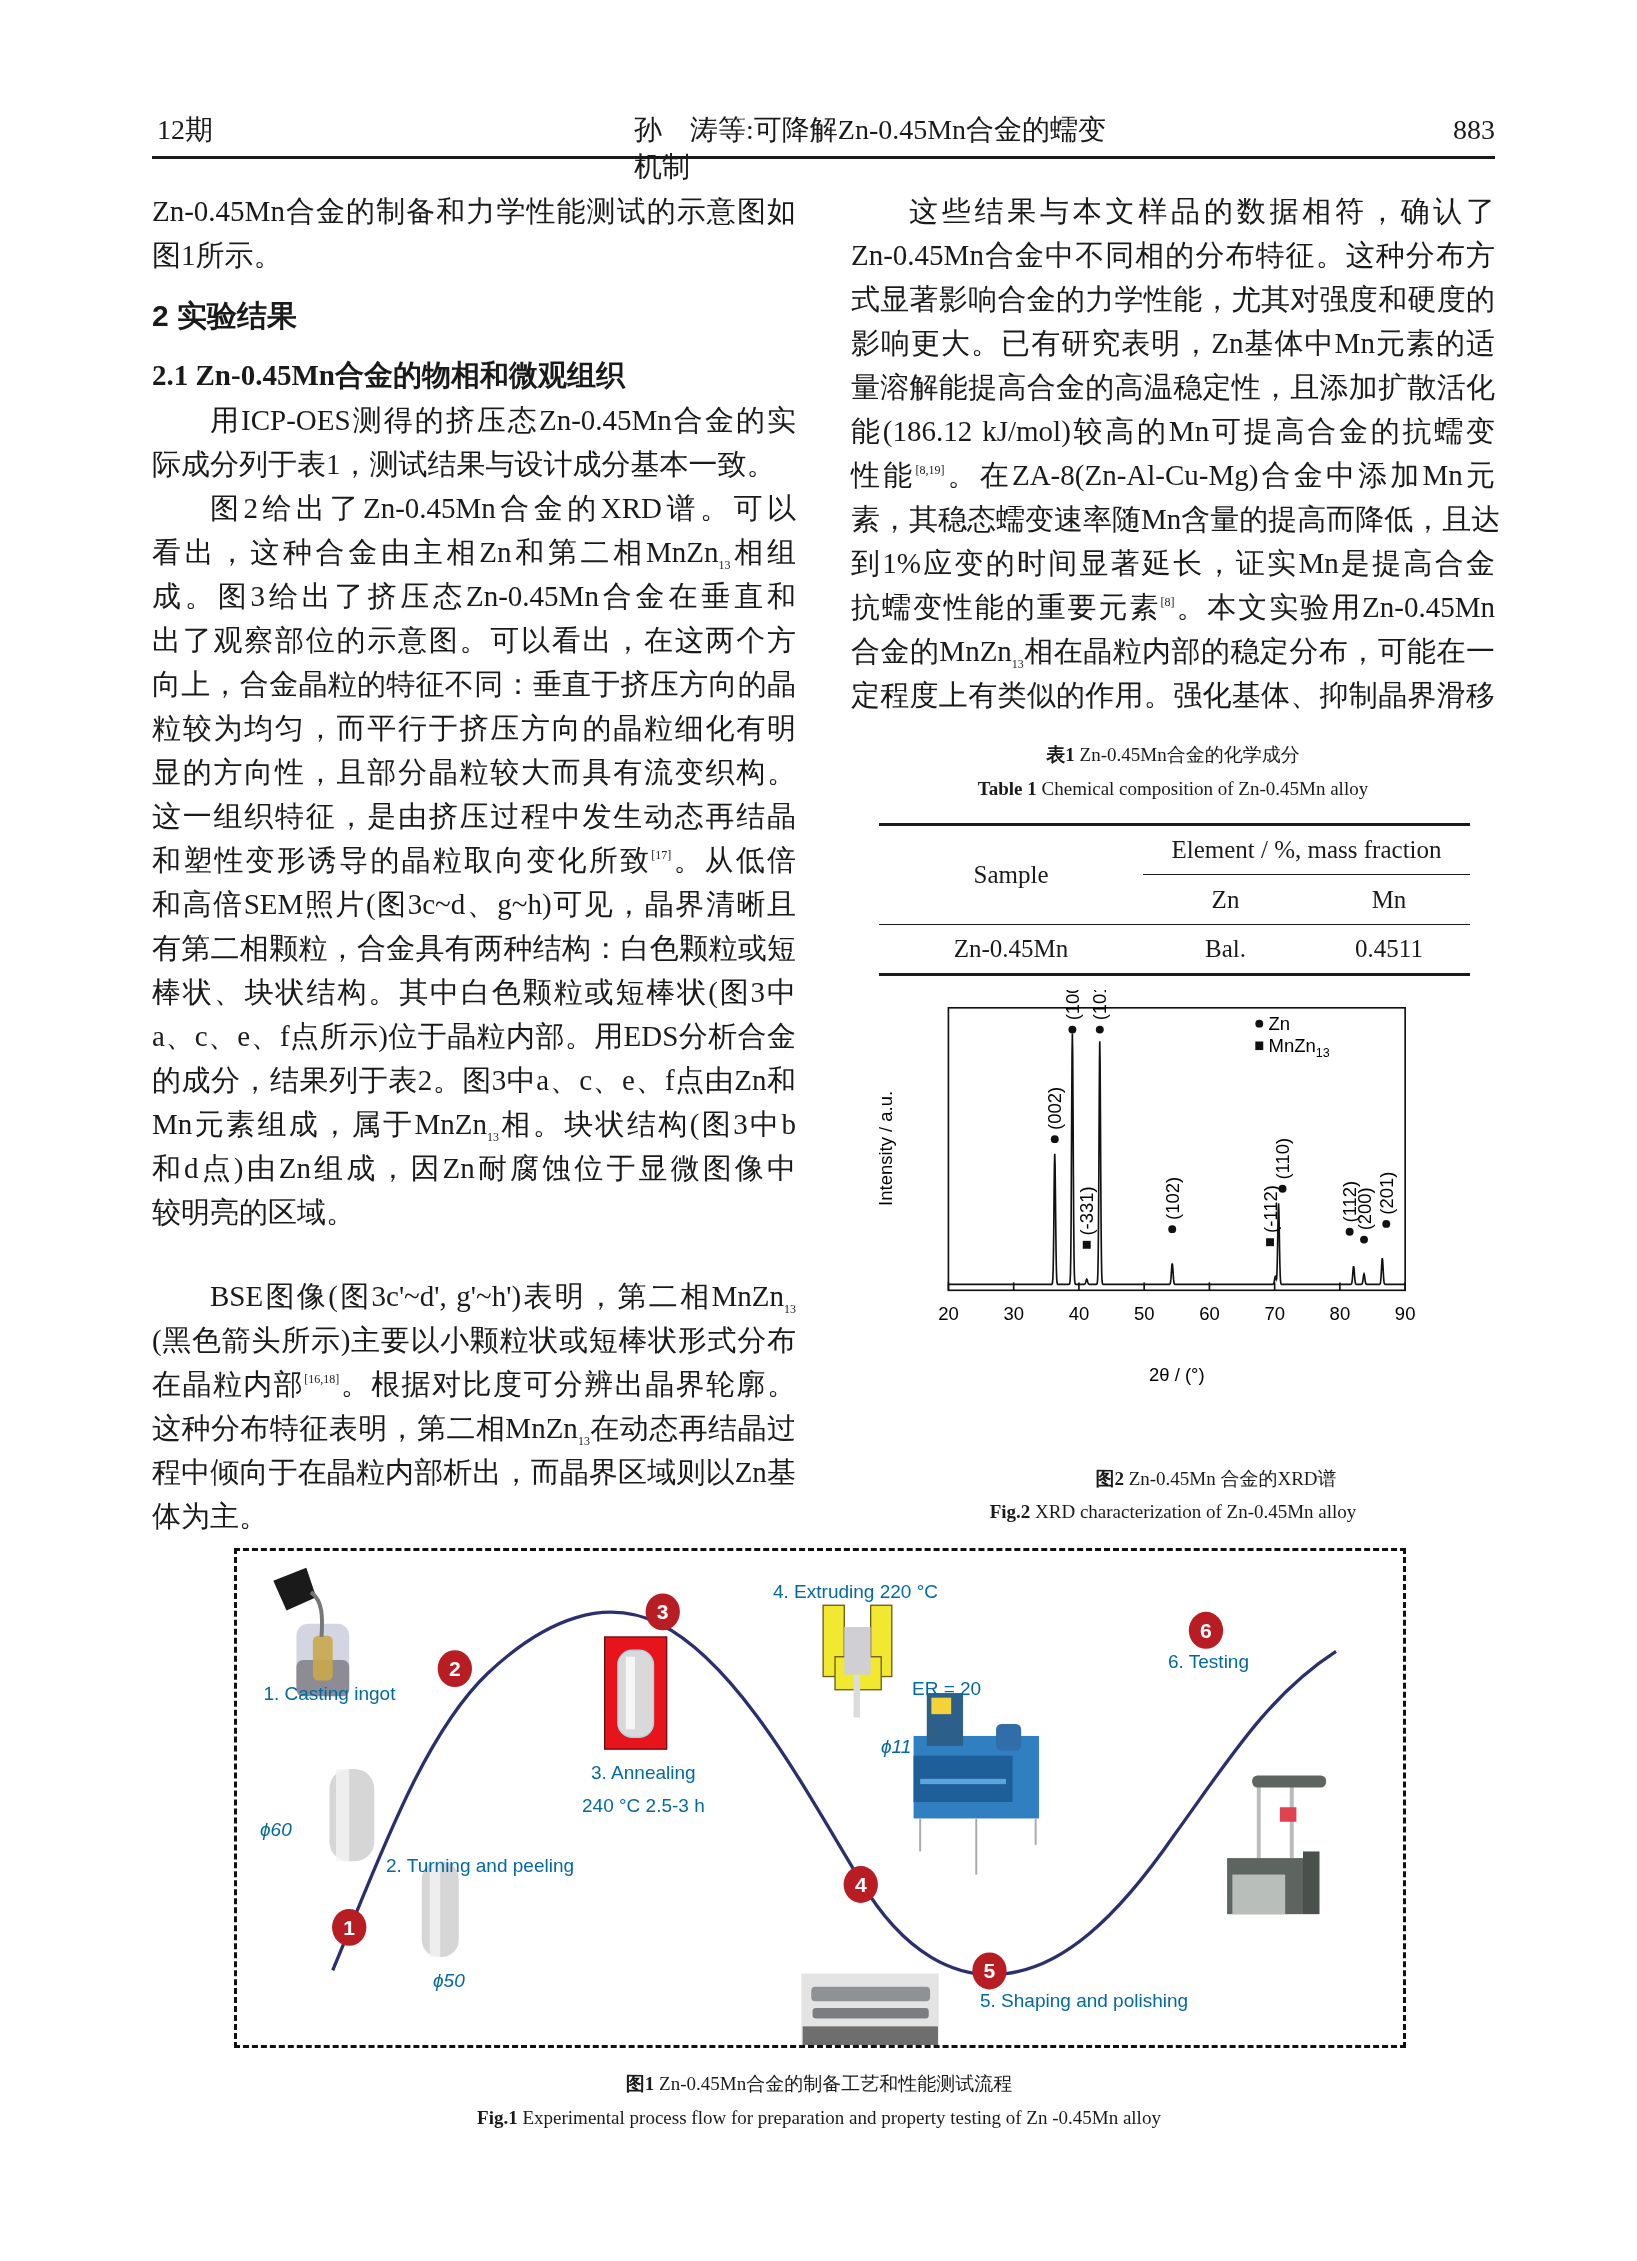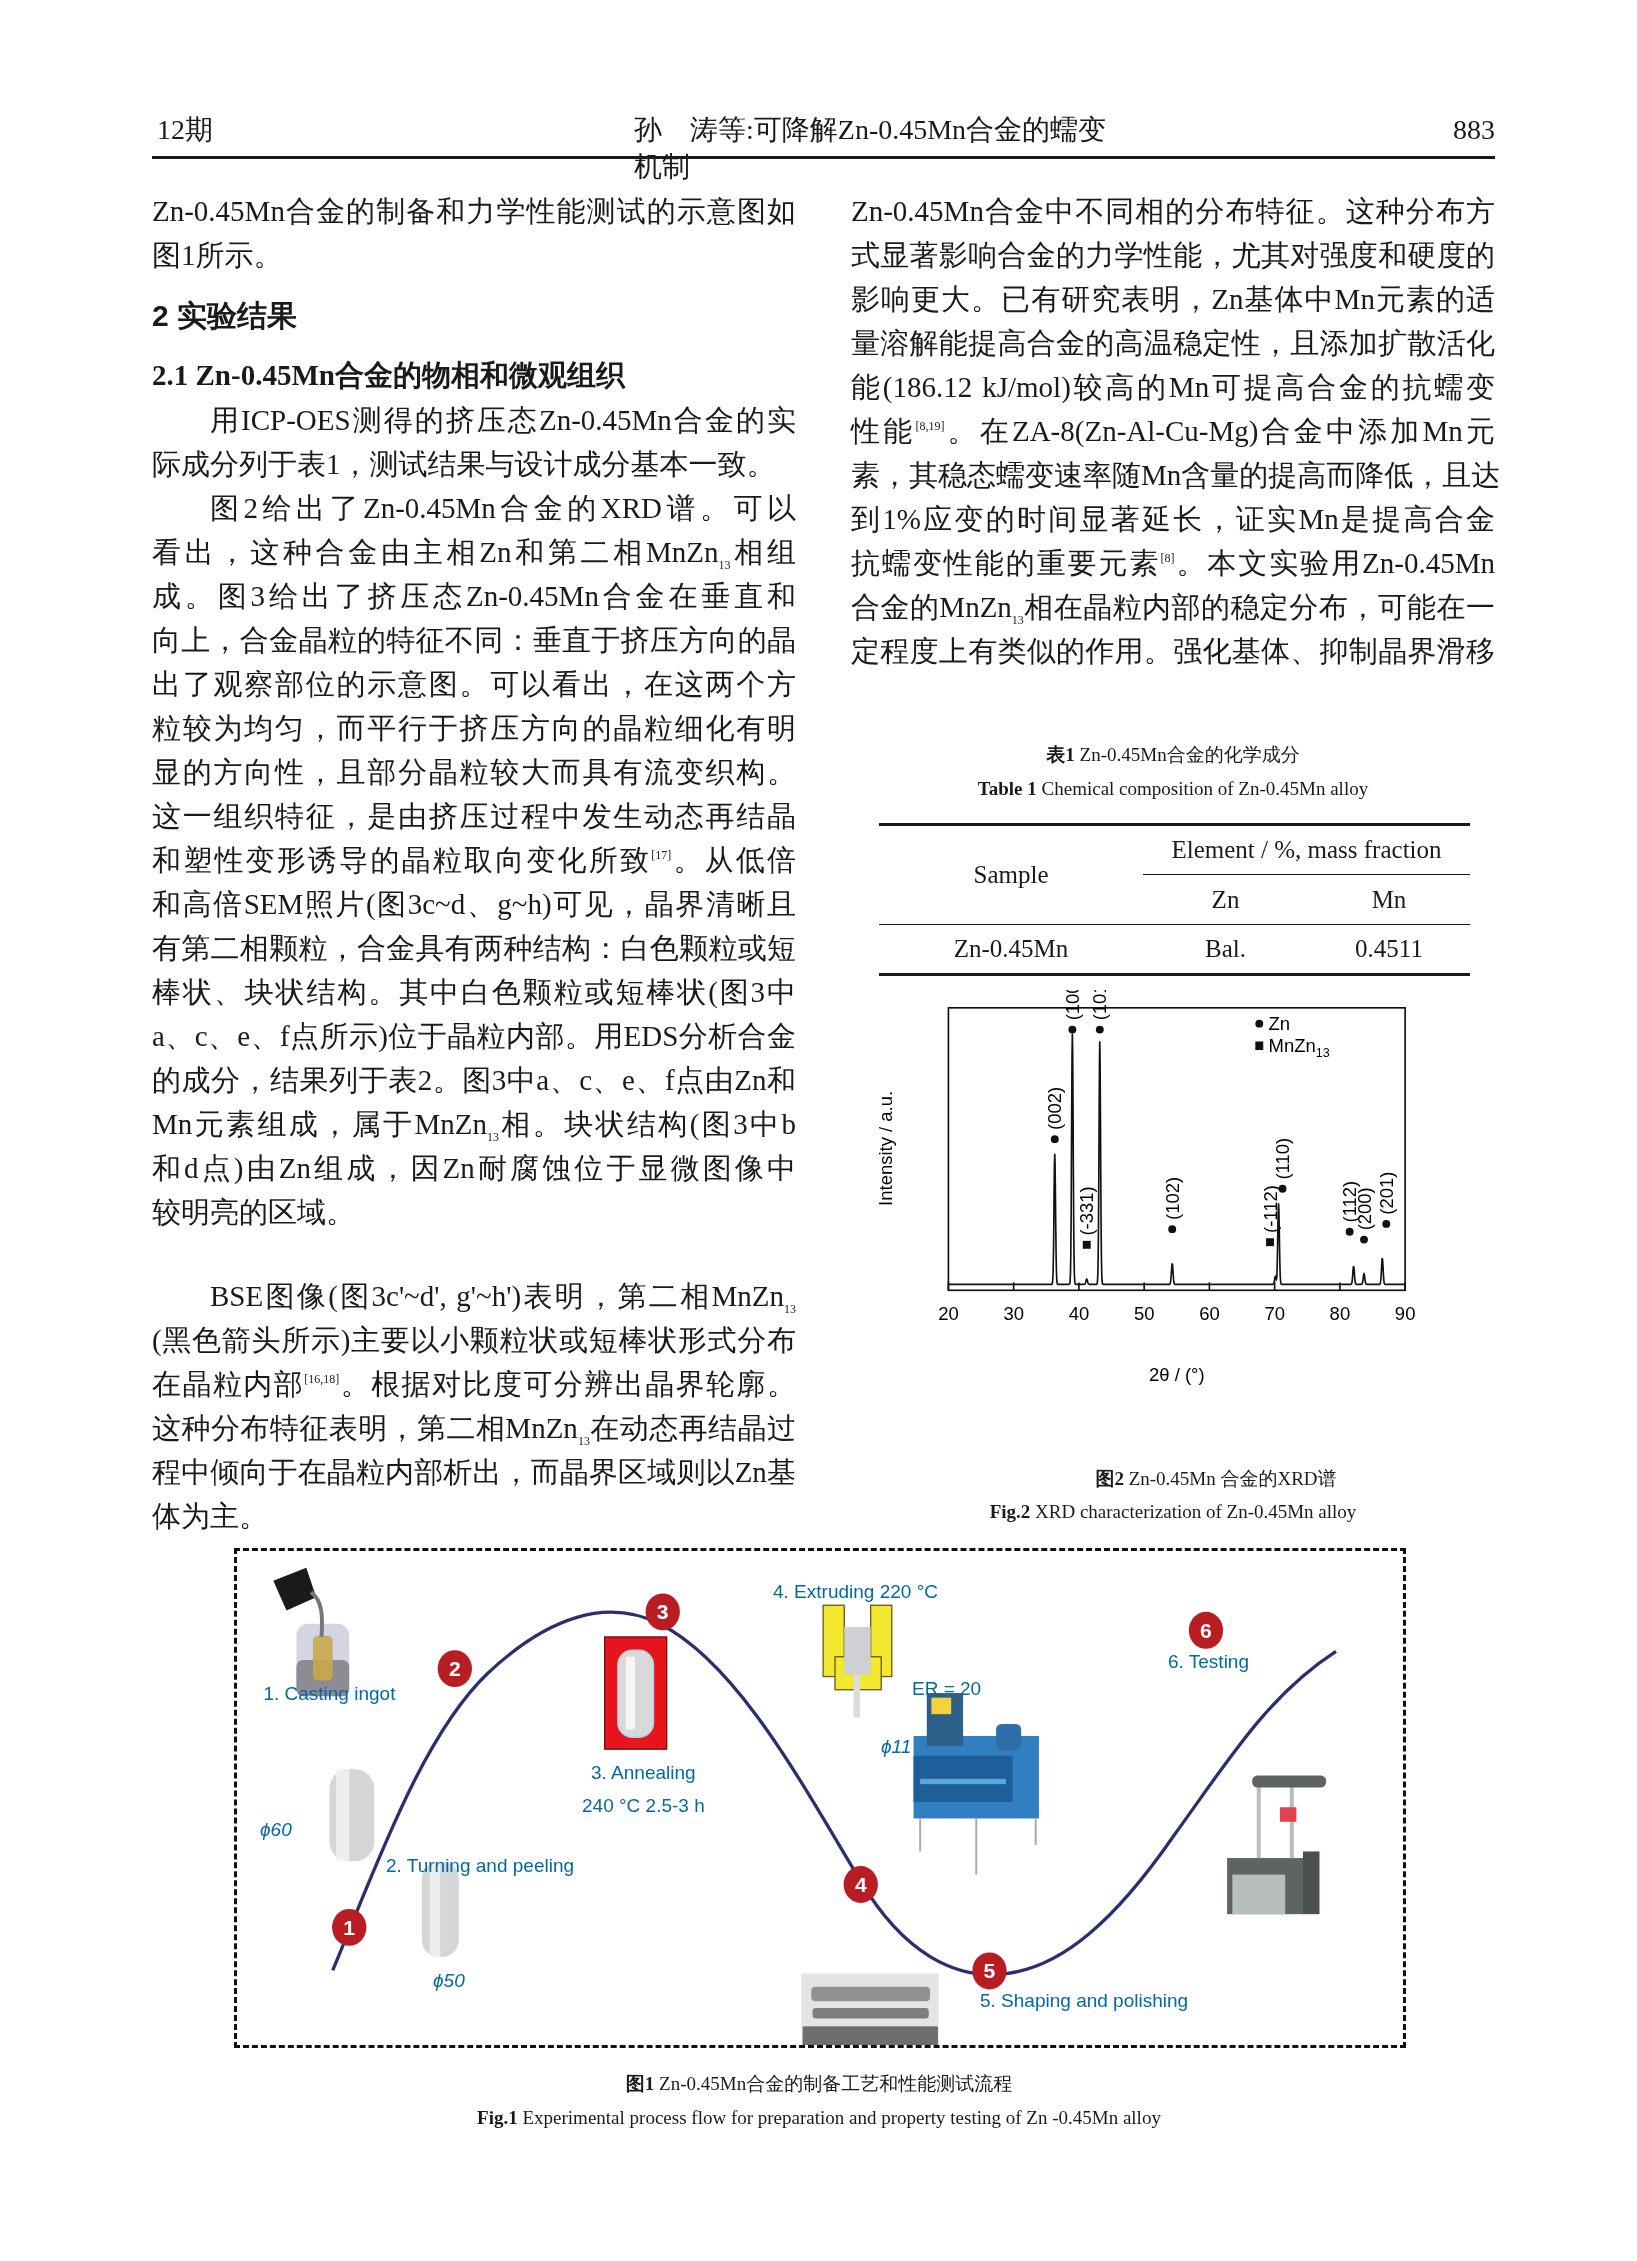--- a/index.html
+++ b/index.html
@@ -39,22 +39,22 @@
 
 <div class="col l" style="top:398px;">
   <span class="line" style="padding-left:58px;">用ICP-OES测得的挤压态Zn-0.45Mn合金的实</span>
   <span class="line last">际成分列于表1，测试结果与设计成分基本一致。</span>
 </div>
 
 <div class="col l" style="top:486px;">
   <span class="line" style="padding-left:58px;">图2给出了Zn-0.45Mn合金的XRD谱。可以</span>
   <span class="line"><span>看出，这种合金由主相Zn和第二相MnZn</span><sub>13</sub><span>相组</span></span>
   <span class="line">成。图3给出了挤压态Zn-0.45Mn合金在垂直和</span>
+  <span class="line">出了观察部位的示意图。可以看出，在这两个方</span>
   <span class="line">向上，合金晶粒的特征不同：垂直于挤压方向的晶</span>
-  <span class="line">出了观察部位的示意图。可以看出，在这两个方</span>
   <span class="line">粒较为均匀，而平行于挤压方向的晶粒细化有明</span>
   <span class="line">显的方向性，且部分晶粒较大而具有流变织构。</span>
   <span class="line">这一组织特征，是由挤压过程中发生动态再结晶</span>
   <span class="line"><span>和塑性变形诱导的晶粒取向变化所致</span><sup>[17]</sup><span>。从低倍</span></span>
   <span class="line">和高倍SEM照片(图3c~d、g~h)可见，晶界清晰且</span>
   <span class="line">有第二相颗粒，合金具有两种结构：白色颗粒或短</span>
   <span class="line">棒状、块状结构。其中白色颗粒或短棒状(图3中</span>
   <span class="line">a、c、e、f点所示)位于晶粒内部。用EDS分析合金</span>
   <span class="line">的成分，结果列于表2。图3中a、c、e、f点由Zn和</span>
   <span class="line"><span>Mn元素组成，属于MnZn</span><sub>13</sub><span>相。块状结构(图3中b</span></span>
@@ -65,20 +65,21 @@
 <div class="col l" style="top:1274px;">
   <span class="line" style="padding-left:58px;"><span>BSE图像(图3c'~d', g'~h')表明，第二相MnZn</span><sub>13</sub></span>
   <span class="line">(黑色箭头所示)主要以小颗粒状或短棒状形式分布</span>
   <span class="line"><span>在晶粒内部</span><sup>[16,18]</sup><span>。根据对比度可分辨出晶界轮廓。</span></span>
   <span class="line"><span>这种分布特征表明，第二相MnZn</span><sub>13</sub><span>在动态再结晶过</span></span>
   <span class="line">程中倾向于在晶粒内部析出，而晶界区域则以Zn基</span>
   <span class="line last">体为主。</span>
 </div>
 
 <div class="col r" style="top:189px;">
+  <span class="line" style="padding-left:58px;">这些结果与本文样品的数据相符，确认了</span>
   <span class="line">Zn-0.45Mn合金中不同相的分布特征。这种分布方</span>
   <span class="line">式显著影响合金的力学性能，尤其对强度和硬度的</span>
   <span class="line">影响更大。已有研究表明，Zn基体中Mn元素的适</span>
   <span class="line">量溶解能提高合金的高温稳定性，且添加扩散活化</span>
   <span class="line">能(186.12 kJ/mol)较高的Mn可提高合金的抗蠕变</span>
   <span class="line"><span>性能</span><sup>[8,19]</sup><span>。在ZA-8(Zn-Al-Cu-Mg)合金中添加Mn元</span></span>
   <span class="line">素，其稳态蠕变速率随Mn含量的提高而降低，且达</span>
   <span class="line">到1%应变的时间显著延长，证实Mn是提高合金</span>
   <span class="line"><span>抗蠕变性能的重要元素</span><sup>[8]</sup><span>。本文实验用Zn-0.45Mn</span></span>
   <span class="line"><span>合金的MnZn</span><sub>13</sub><span>相在晶粒内部的稳定分布，可能在一</span></span>

